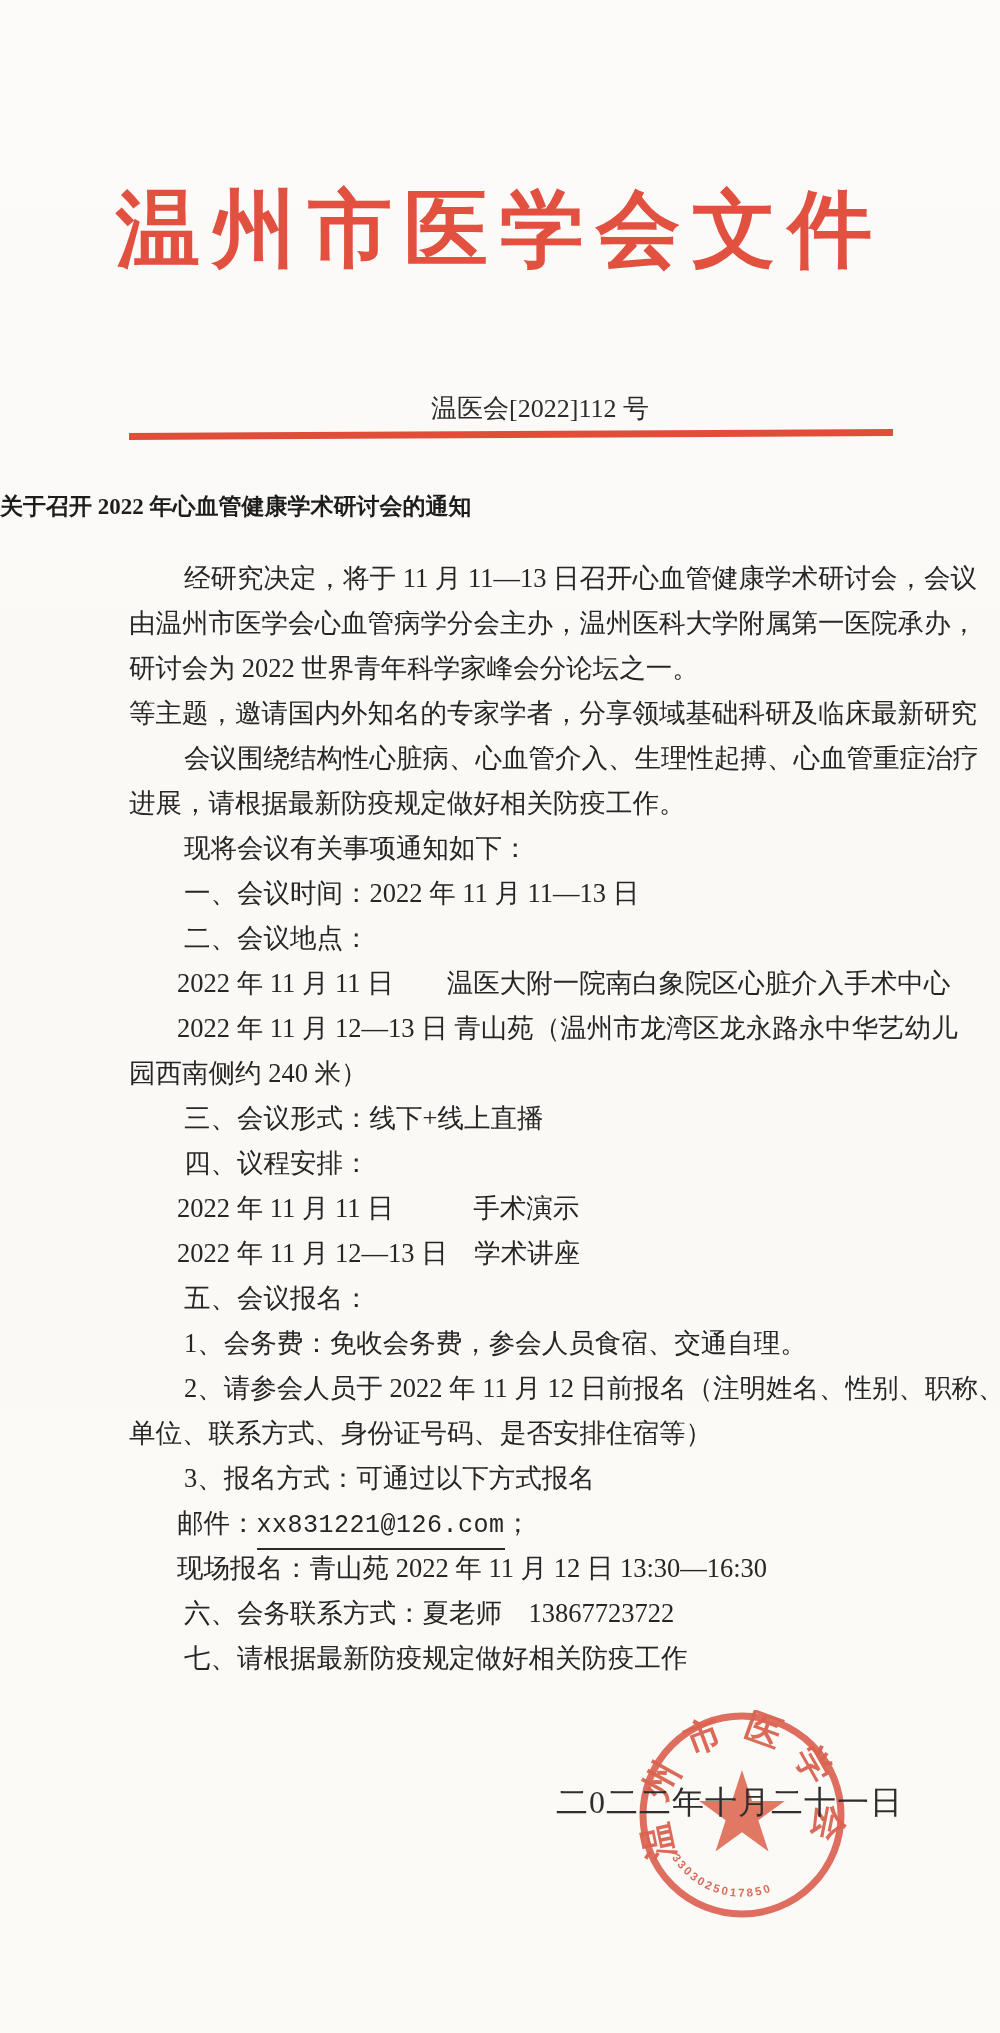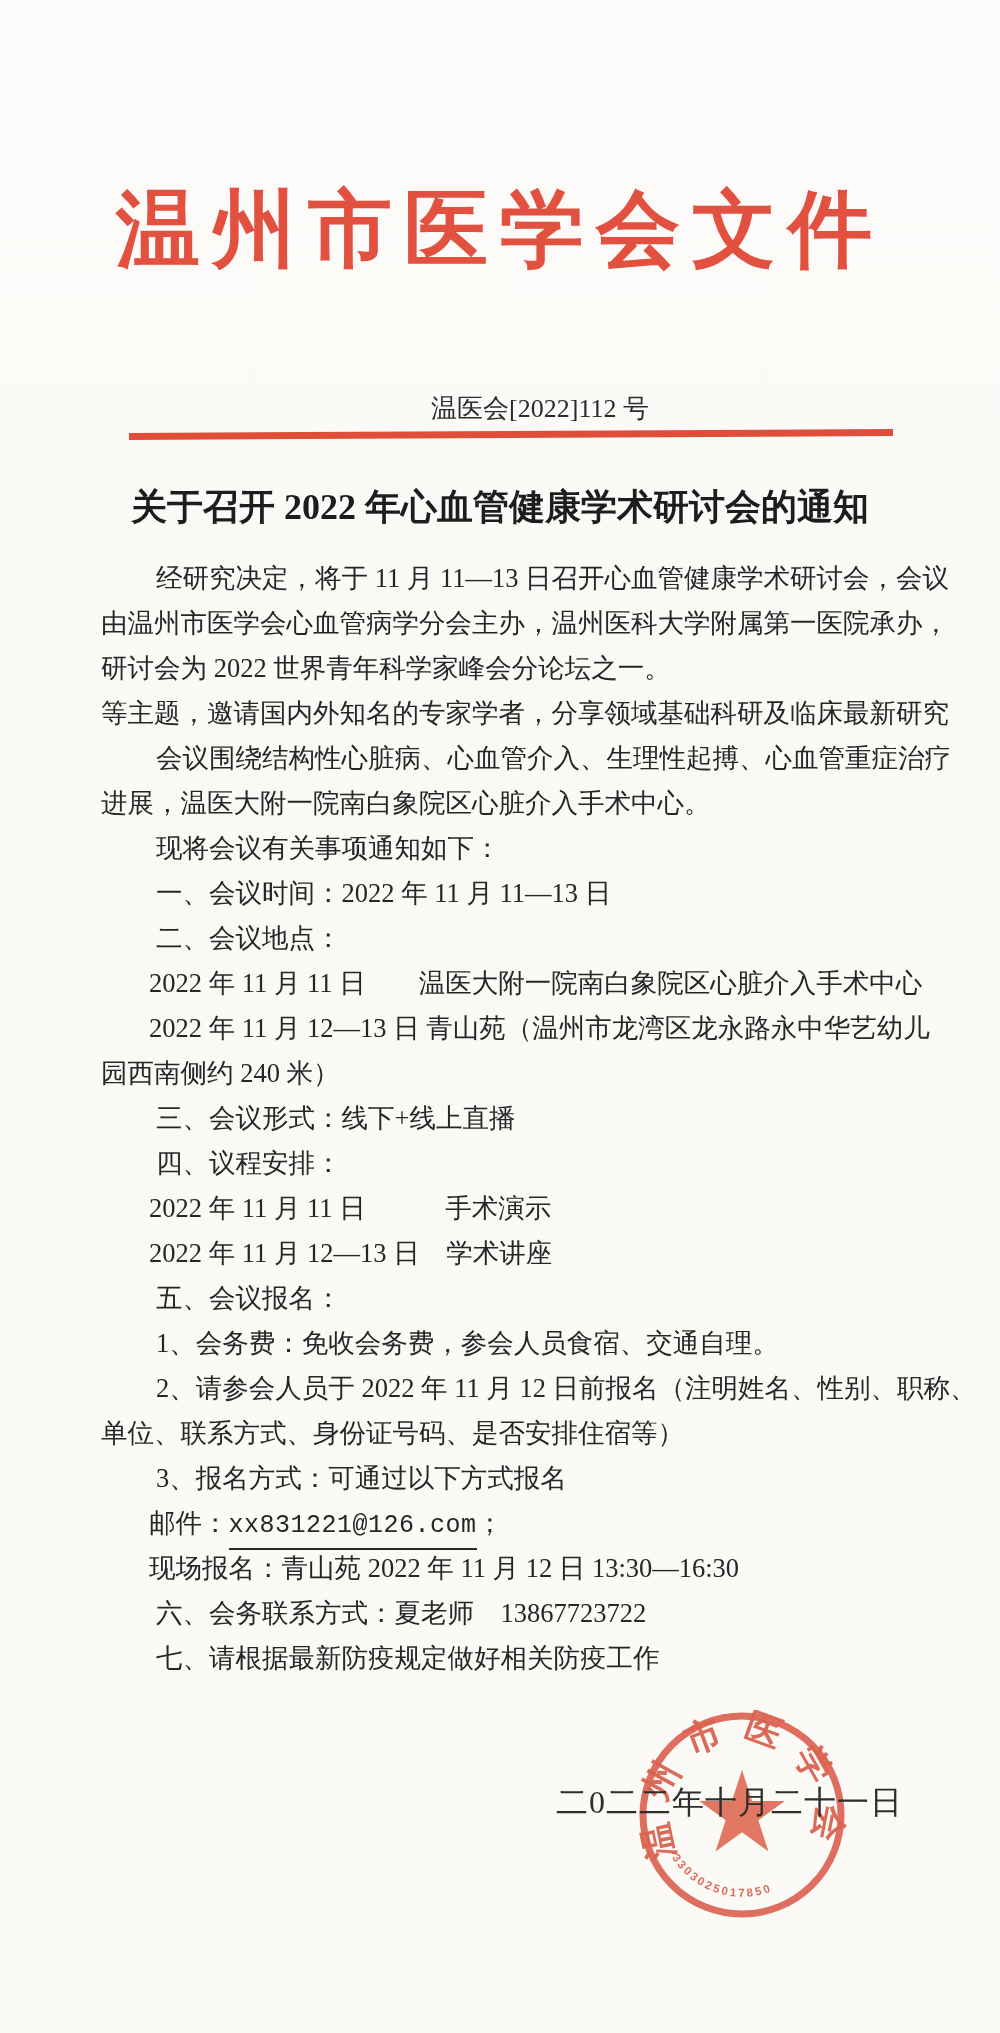--- a/index.html
+++ b/index.html
@@ -46,37 +46,37 @@
     width: 764px;
     height: 7px;
     background: #e04e3a;
     transform: rotate(-0.3deg);
   }
   .notice-title {
     position: absolute;
     top: 487px;
     left: 0;
     width: 100%;
-    text-align: center;
     font-weight: bold;
-    font-size: 36px;
+    font-size: 23px;
     line-height: 40px;
     color: #1d1d1d;
   }
   .doc-body {
     position: absolute;
     top: 556px;
     left: 101px;
     width: 800px;
     font-size: 26.5px;
   }
   .line {
     height: 45px;
     line-height: 45px;
     white-space: nowrap;
+    margin-left: 28px;
   }
   .indent2 { text-indent: 55px; }
   .indent1 { text-indent: 48px; }
   .noindent { text-indent: 0; }
   .email {
     border-bottom: 2px solid #2a2a2a;
     padding-bottom: 8px;
     font-family: "Liberation Mono", "DejaVu Sans Mono", monospace;
     font-size: 25px;
     letter-spacing: 0.5px;
@@ -121,21 +121,21 @@
   <div class="red-rule"></div>
 
   <div class="notice-title">关于召开 2022 年心血管健康学术研讨会的通知</div>
 
   <div class="doc-body">
     <div class="line indent2">经研究决定，将于 11 月 11—13 日召开心血管健康学术研讨会，会议</div>
     <div class="line noindent">由温州市医学会心血管病学分会主办，温州医科大学附属第一医院承办，</div>
     <div class="line noindent">研讨会为 2022 世界青年科学家峰会分论坛之一。</div>
     <div class="line noindent">等主题，邀请国内外知名的专家学者，分享领域基础科研及临床最新研究</div>
     <div class="line indent2">会议围绕结构性心脏病、心血管介入、生理性起搏、心血管重症治疗</div>
-    <div class="line noindent">进展，温医大附一院南白象院区心脏介入手术中心。</div>
+    <div class="line noindent">进展，请根据最新防疫规定做好相关防疫工作。</div>
     <div class="line indent2">现将会议有关事项通知如下：</div>
     <div class="line indent2">一、会议时间：2022 年 11 月 11—13 日</div>
     <div class="line indent2">二、会议地点：</div>
     <div class="line indent1">2022 年 11 月 11 日　　温医大附一院南白象院区心脏介入手术中心</div>
     <div class="line indent1">2022 年 11 月 12—13 日 青山苑（温州市龙湾区龙永路永中华艺幼儿</div>
     <div class="line noindent">园西南侧约 240 米）</div>
     <div class="line indent2">三、会议形式：线下+线上直播</div>
     <div class="line indent2">四、议程安排：</div>
     <div class="line indent1">2022 年 11 月 11 日　　　手术演示</div>
     <div class="line indent1">2022 年 11 月 12—13 日　学术讲座</div>

